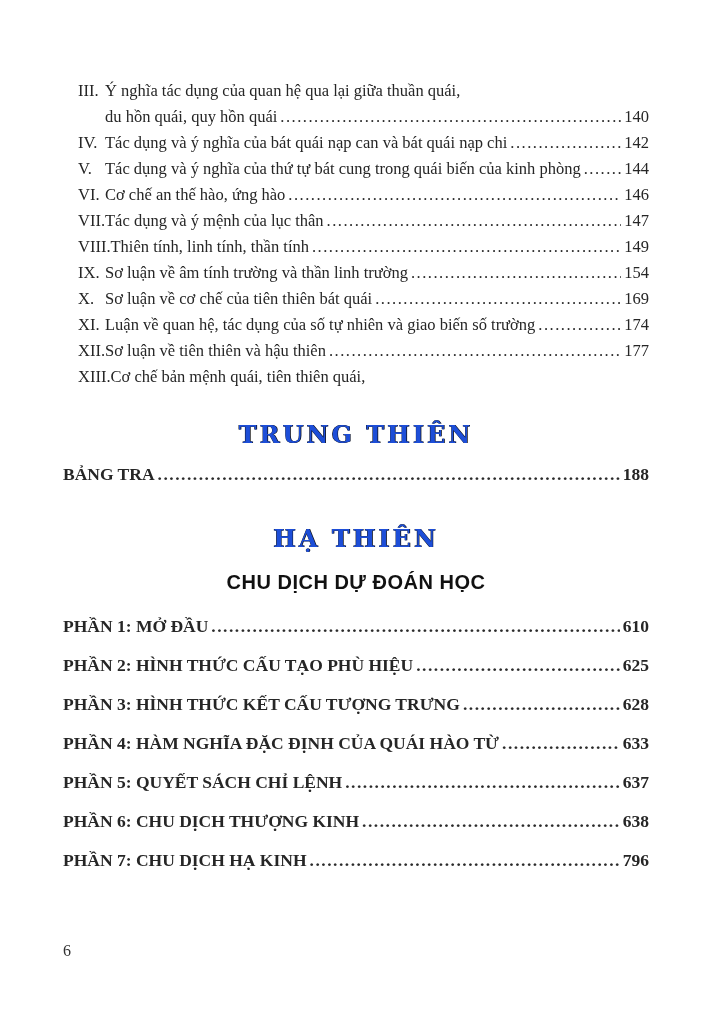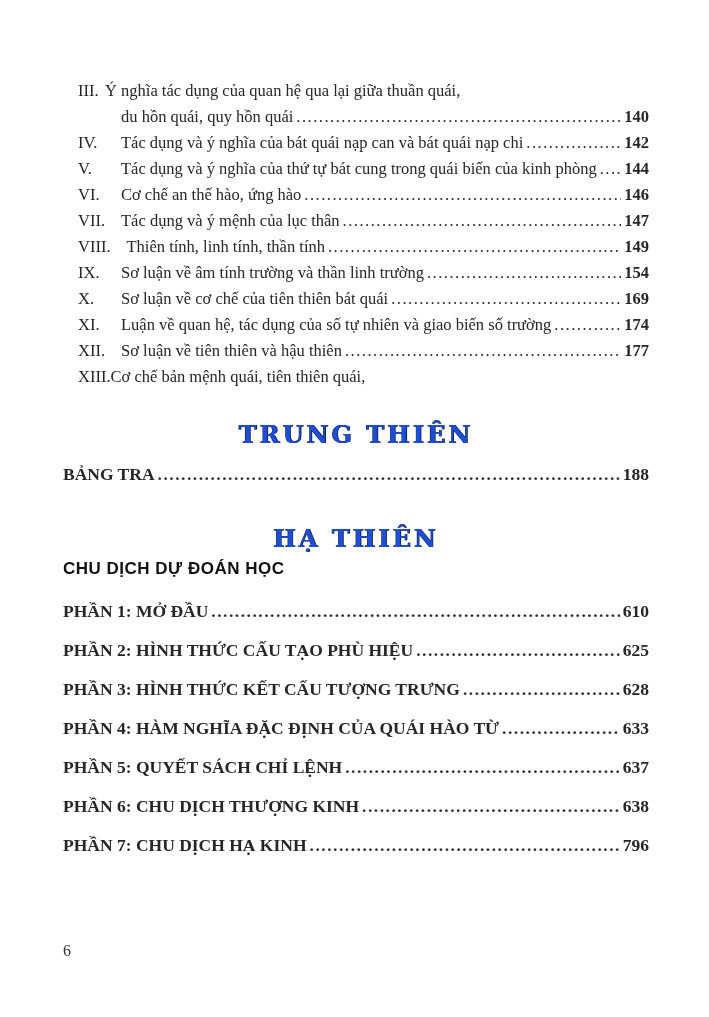--- a/index.html
+++ b/index.html
@@ -22,54 +22,55 @@
     display: flex;
     font-size: 16.5px;
     line-height: 26px;
   }
   .toc-item .num {
     flex: 0 0 auto;
     min-width: 27px;
     white-space: nowrap;
   }
   .toc-item .body { flex: 1 1 auto; min-width: 0; }
-  .leader-row { display: flex; align-items: center; margin-left: 16px; }
+  .leader-row { display: flex; align-items: center; }
   .leader-row .txt { white-space: nowrap; }
   .dots {
     flex: 1 1 auto;
     overflow: hidden;
     white-space: nowrap;
     margin: 0 3px;
     min-width: 12px;
   }
   .dots::after {
     content: "......................................................................................................................................................................";
     letter-spacing: 1.5px;
     color: #2b2b2b;
   }
-  .pg { white-space: nowrap; font-weight: bold; }
+  .pg { white-space: nowrap; }
   
   .display-heading {
     text-align: center;
     font-family: "DejaVu Serif", serif;
     font-weight: bold;
     font-size: 24px;
     letter-spacing: 3px;
     color: #1d4ed8;
     text-shadow: 0.7px 0 0 #111, -0.4px 0 0 #111;
   }
   .h-trung { margin-top: 30px; }
   .h-ha { margin-top: 38px; }
   .sub-heading {
+    text-align: center;
     font-family: "Liberation Sans", sans-serif;
     font-weight: bold;
-    font-size: 17px;
+    font-size: 20px;
     letter-spacing: 0.5px;
     color: #111;
-    margin-top: 6px;
+    margin-top: 18px;
   }
   
   .bold-row {
     display: flex;
     align-items: baseline;
     font-weight: bold;
     font-size: 17.5px;
     line-height: 24px;
   }
   .bold-row .txt { white-space: nowrap; }

